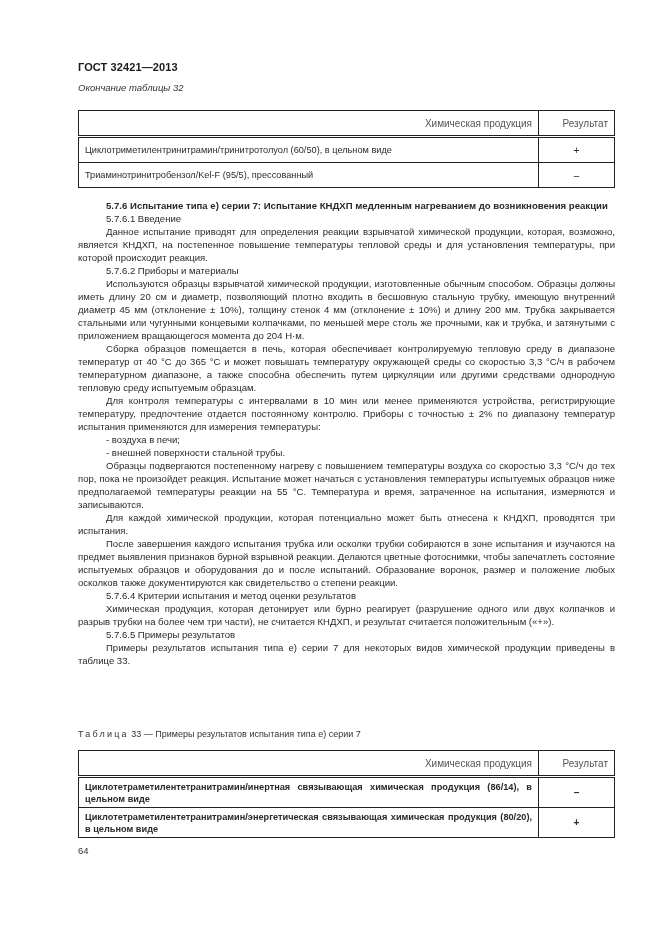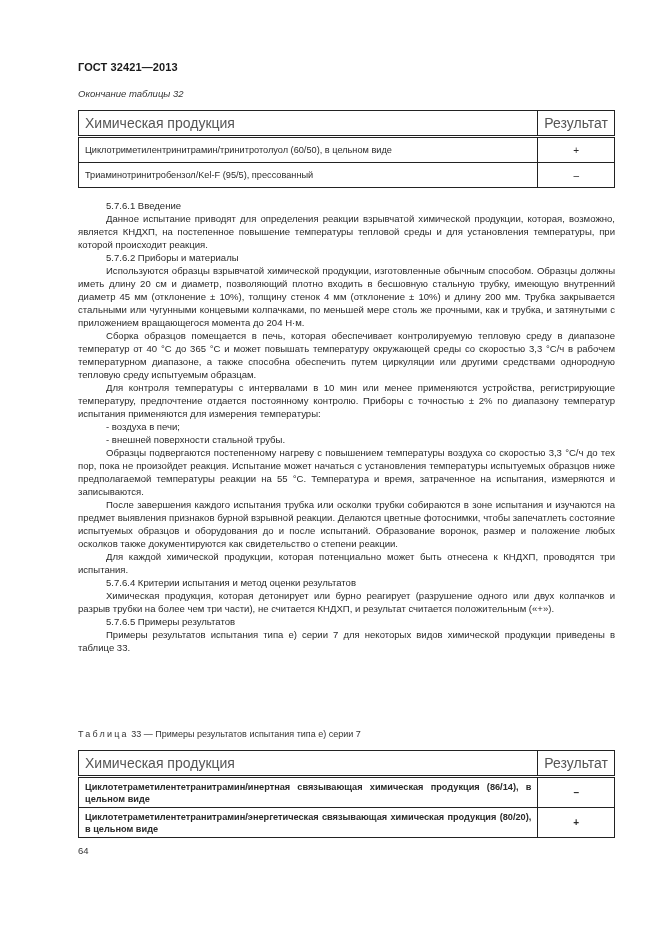--- a/index.html
+++ b/index.html
@@ -1,22 +1,22 @@
 <!DOCTYPE html>
 <html><head>
 <meta charset="utf-8">
 <style>
   html, body { margin: 0; padding: 0; background: #ffffff; }
   body { width: 661px; height: 935px; position: relative; overflow: hidden;
          font-family: "Liberation Sans", "DejaVu Sans", sans-serif; color: #2a2a2a; }
   .page-header { position: absolute; left: 78px; top: 61px; font-weight: bold; font-size: 11px; color: #1a1a1a; letter-spacing: 0.1px; }
-  .table-caption-cont { position: absolute; left: 78px; top: 88px; font-style: italic; font-size: 9.5px; color: #333; }
+  .table-caption-cont { position: absolute; left: 78px; top: 82px; font-style: italic; font-size: 9.5px; color: #333; }
   table.t { position: absolute; left: 78px; border-collapse: collapse; font-size: 9.2px; color: #2a2a2a; }
   table.t td, table.t th { border: 1px solid #222; padding: 0 6px; vertical-align: middle; }
-  table.t th { font-weight: normal; font-size: 14px; color: #555; text-align: left; height: 24px; margin-top: 8px; }
+  table.t th { font-weight: normal; font-size: 10px; color: #555; text-align: right; height: 24px; margin-top: 8px; }
   table.t thead tr th { border-bottom: 3px double #222; }
   table.t td.res { text-align: center; width: 63px; font-size: 10px; }
   #table32 { top: 110px; width: 537px; }
   #table32 td { height: 24px; }
   #table33 { top: 750px; width: 537px; }
   #table33 td { height: 29px; line-height: 12px; font-weight: bold; }
   #table33 td.name { text-align: justify; text-align-last: left; }
   .body-text { position: absolute; left: 78px; top: 199px; width: 537px; font-size: 9.55px; line-height: 13px; color: #2a2a2a; }
   .body-text p { margin: 0; text-indent: 28px; text-align: justify; }
   .body-text p.h-bold { font-weight: bold; font-size: 9.6px; }
@@ -44,31 +44,32 @@
       <td class="res">+</td>
     </tr>
     <tr>
       <td class="name">Триаминотринитробензол/Kel-F (95/5), прессованный</td>
       <td class="res">–</td>
     </tr>
   </tbody>
 </table>
 
 <div class="body-text">
+  <p class="h-bold">5.7.6 Испытание типа е) серии 7: Испытание КНДХП медленным нагреванием до возникновения реакции</p>
   <p>5.7.6.1 Введение</p>
   <p>Данное испытание приводят для определения реакции взрывчатой химической продукции, которая, возможно, является КНДХП, на постепенное повышение температуры тепловой среды и для установления температуры, при которой происходит реакция.</p>
   <p>5.7.6.2 Приборы и материалы</p>
   <p>Используются образцы взрывчатой химической продукции, изготовленные обычным способом. Образцы должны иметь длину 20 см и диаметр, позволяющий плотно входить в бесшовную стальную трубку, имеющую внутренний диаметр 45 мм (отклонение ± 10%), толщину стенок 4 мм (отклонение ± 10%) и длину 200 мм. Трубка закрывается стальными или чугунными концевыми колпачками, по меньшей мере столь же прочными, как и трубка, и затянутыми с приложением вращающегося момента до 204 Н·м.</p>
   <p>Сборка образцов помещается в печь, которая обеспечивает контролируемую тепловую среду в диапазоне температур от 40 °С до 365 °С и может повышать температуру окружающей среды со скоростью 3,3 °С/ч в рабочем температурном диапазоне, а также способна обеспечить путем циркуляции или другими средствами однородную тепловую среду испытуемым образцам.</p>
   <p>Для контроля температуры с интервалами в 10 мин или менее применяются устройства, регистрирующие температуру, предпочтение отдается постоянному контролю. Приборы с точностью ± 2% по диапазону температур испытания применяются для измерения температуры:</p>
   <p>- воздуха в печи;</p>
   <p>- внешней поверхности стальной трубы.</p>
   <p>Образцы подвергаются постепенному нагреву с повышением температуры воздуха со скоростью 3,3 °С/ч до тех пор, пока не произойдет реакция. Испытание может начаться с установления температуры испытуемых образцов ниже предполагаемой температуры реакции на 55 °С. Температура и время, затраченное на испытания, измеряются и записываются.</p>
+  <p>Для каждой химической продукции, которая потенциально может быть отнесена к КНДХП, проводятся три испытания.</p>
   <p>После завершения каждого испытания трубка или осколки трубки собираются в зоне испытания и изучаются на предмет выявления признаков бурной взрывной реакции. Делаются цветные фотоснимки, чтобы запечатлеть состояние испытуемых образцов и оборудования до и после испытаний. Образование воронок, размер и положение любых осколков также документируются как свидетельство о степени реакции.</p>
-  <p>Для каждой химической продукции, которая потенциально может быть отнесена к КНДХП, проводятся три испытания.</p>
   <p>5.7.6.4 Критерии испытания и метод оценки результатов</p>
   <p>Химическая продукция, которая детонирует или бурно реагирует (разрушение одного или двух колпачков и разрыв трубки на более чем три части), не считается КНДХП, и результат считается положительным («+»).</p>
   <p>5.7.6.5 Примеры результатов</p>
   <p>Примеры результатов испытания типа е) серии 7 для некоторых видов химической продукции приведены в таблице 33.</p>
 </div>
 
 <div class="table33-caption">
   <span class="spaced">Таблица</span><span> 33 — Примеры результатов испытания типа е) серии 7</span>
 </div>
 

